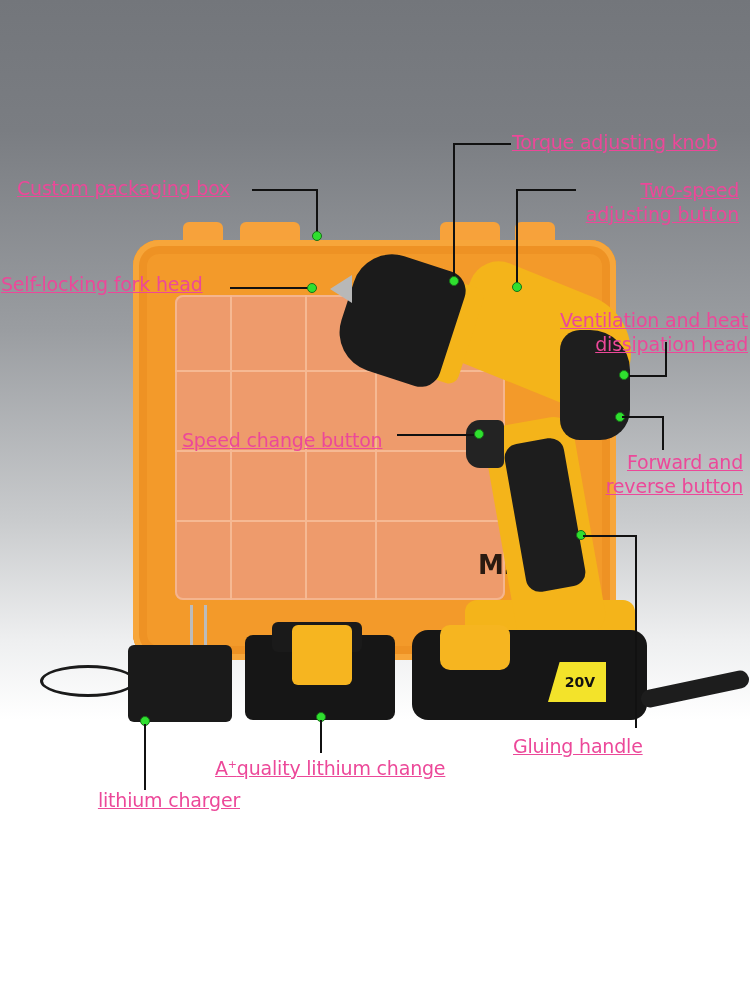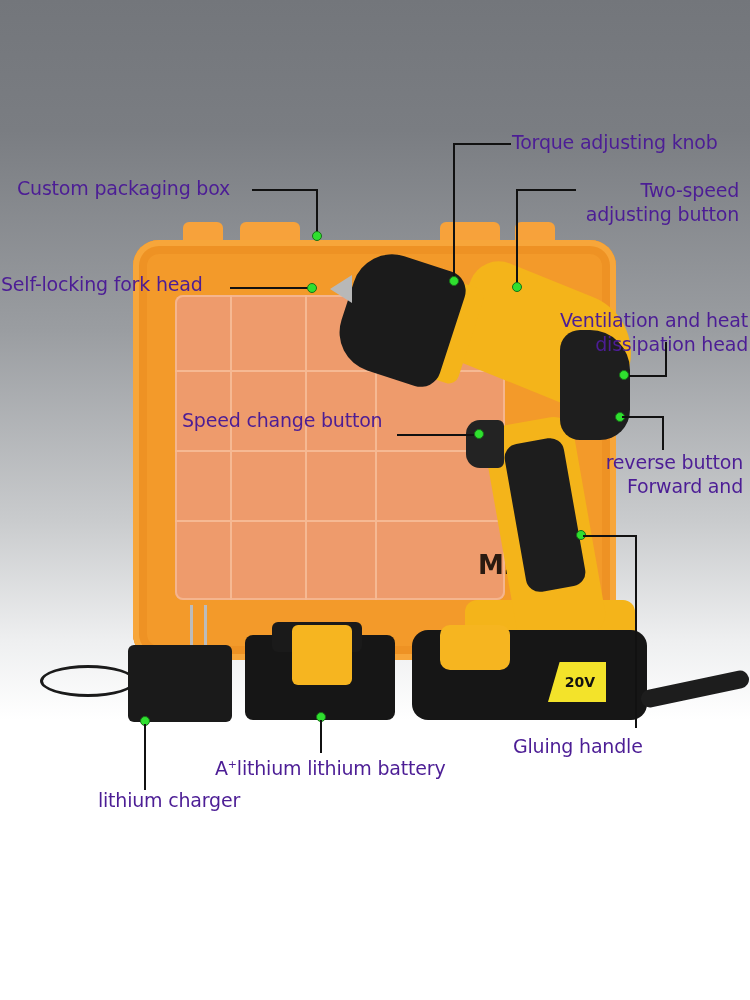--- a/index.html
+++ b/index.html
@@ -1,20 +1,20 @@
 <!DOCTYPE html>
 <html><head>
 <meta charset="utf-8">
 <style>
   html, body { margin:0; padding:0; }
   body { width:750px; height:1000px; overflow:hidden; position:relative;
     font-family:"DejaVu Sans", sans-serif; }
   .bg { position:absolute; left:0; top:0; width:750px; height:1000px;
     background: linear-gradient(to bottom, #73767b 0px, #7a7d82 130px, #9a9da1 330px, #c9cbcd 520px, #eeeff0 640px, #ffffff 720px, #ffffff 1000px); }
-  .label { position:absolute; color:#4c1d95; font-size:19px; line-height:24px; white-space:nowrap; letter-spacing:-0.2px; }
+  .label { position:absolute; color:#ec4899; font-size:19px; line-height:24px; white-space:nowrap; letter-spacing:-0.2px;text-decoration:underline; }
   .label.center { text-align:right; }
   .line { position:absolute; background:#111; }
   .dot { position:absolute; width:10px; height:10px; border-radius:50%; background:#2fe02f; border:1px solid #187018; box-sizing:border-box; }
 
   
   .case { position:absolute; left:133px; top:240px; width:483px; height:420px; background:#f39a2a; border-radius:26px;
     box-shadow: inset 0 0 0 6px #f7a63a, inset 0 0 0 14px #ee9224; }
   .hinge { position:absolute; top:222px; height:34px; background:#f7a23b; border-radius:6px; }
   .lid { position:absolute; left:175px; top:295px; width:330px; height:305px; background:#ee9b6c; border-radius:8px;
     box-shadow: inset 0 0 0 2px #f5b58e; }
@@ -114,38 +114,38 @@
 <div class="dot" style="left:512px;top:282px;"></div>
 
 <div class="label center" style="left:538px;top:308px;width:210px;">
   <div>Ventilation and heat</div>
   <div>dissipation head</div>
 </div>
 <div class="line" style="left:665px;top:342px;width:2px;height:35px;"></div>
 <div class="line" style="left:625px;top:375px;width:42px;height:2px;"></div>
 <div class="dot" style="left:619px;top:370px;"></div>
 
-<div class="label" style="left:182px;top:408px;">Speed change button</div>
+<div class="label" style="left:182px;top:428px;">Speed change button</div>
 <div class="line" style="left:397px;top:434px;width:82px;height:2px;"></div>
 <div class="dot" style="left:474px;top:429px;"></div>
 
 <div class="dot" style="left:615px;top:412px;"></div>
 <div class="line" style="left:622px;top:416px;width:42px;height:2px;"></div>
 <div class="line" style="left:662px;top:416px;width:2px;height:34px;"></div>
 <div class="label center" style="left:588px;top:450px;width:155px;">
+  <div>Forward and</div>
   <div>reverse button</div>
-  <div>Forward and</div>
 </div>
 
 <div class="dot" style="left:576px;top:530px;"></div>
 <div class="line" style="left:583px;top:535px;width:54px;height:2px;"></div>
 <div class="line" style="left:635px;top:535px;width:2px;height:193px;"></div>
 <div class="label" style="left:513px;top:734px;">Gluing handle</div>
 
 <div class="dot" style="left:316px;top:712px;"></div>
 <div class="line" style="left:320px;top:720px;width:2px;height:33px;"></div>
-<div class="label" style="left:215px;top:753px;"><span>A</span><sup style="font-size:11px;">+</sup><span>lithium lithium battery</span></div>
+<div class="label" style="left:215px;top:753px;"><span>A</span><sup style="font-size:11px;">+</sup><span>quality lithium change</span></div>
 
 <div class="dot" style="left:140px;top:716px;"></div>
 <div class="line" style="left:144px;top:724px;width:2px;height:66px;"></div>
 <div class="label center" style="left:50px;top:788px;width:190px;">
   <div>lithium charger</div>
 </div>
 
 </body></html>

